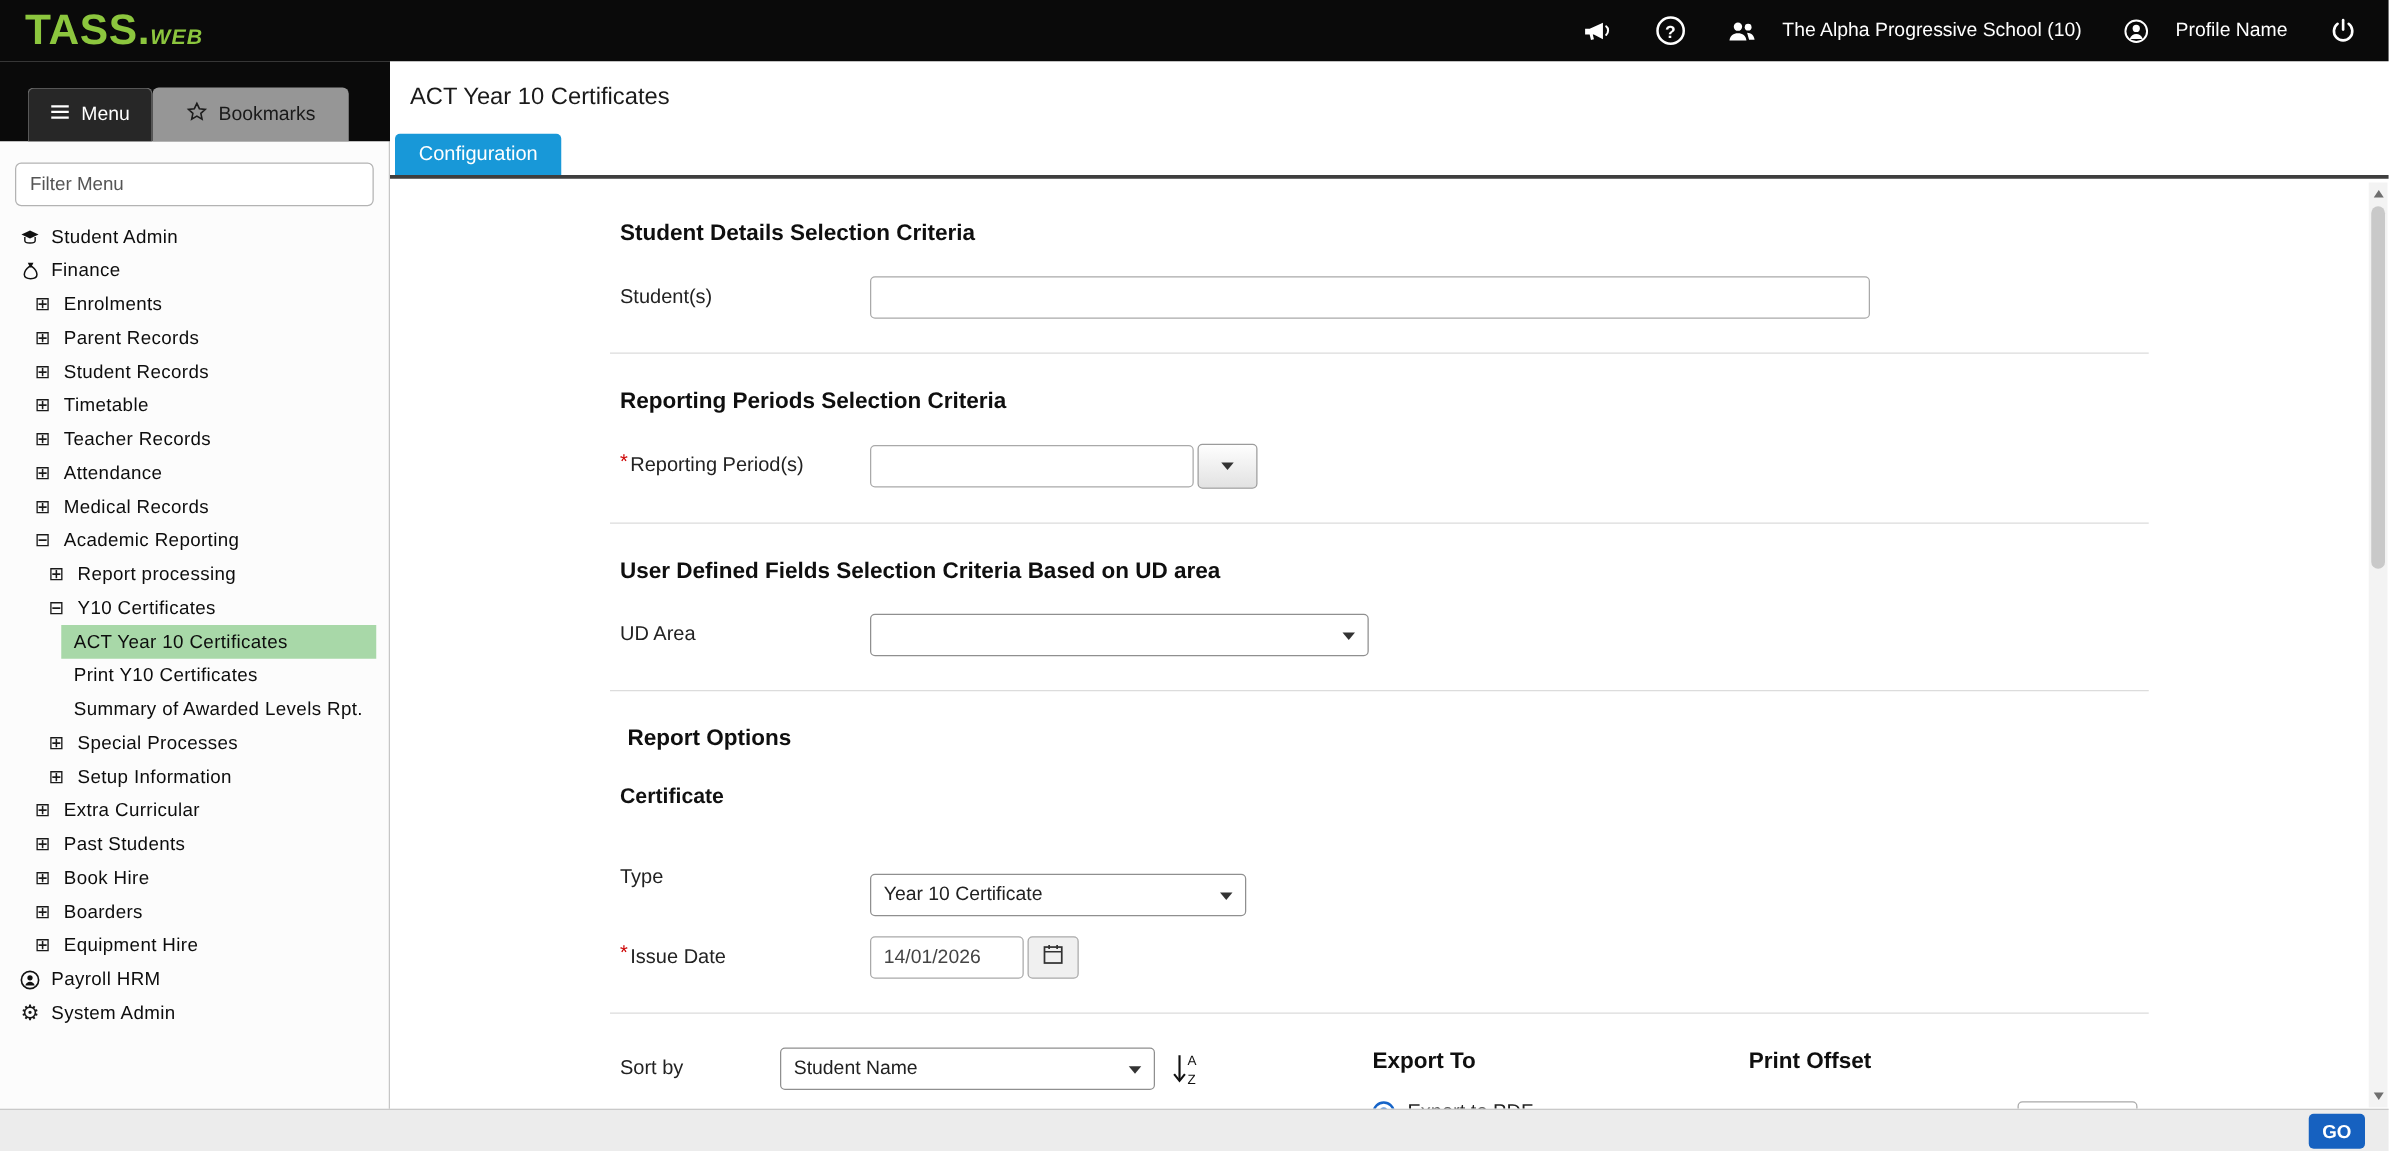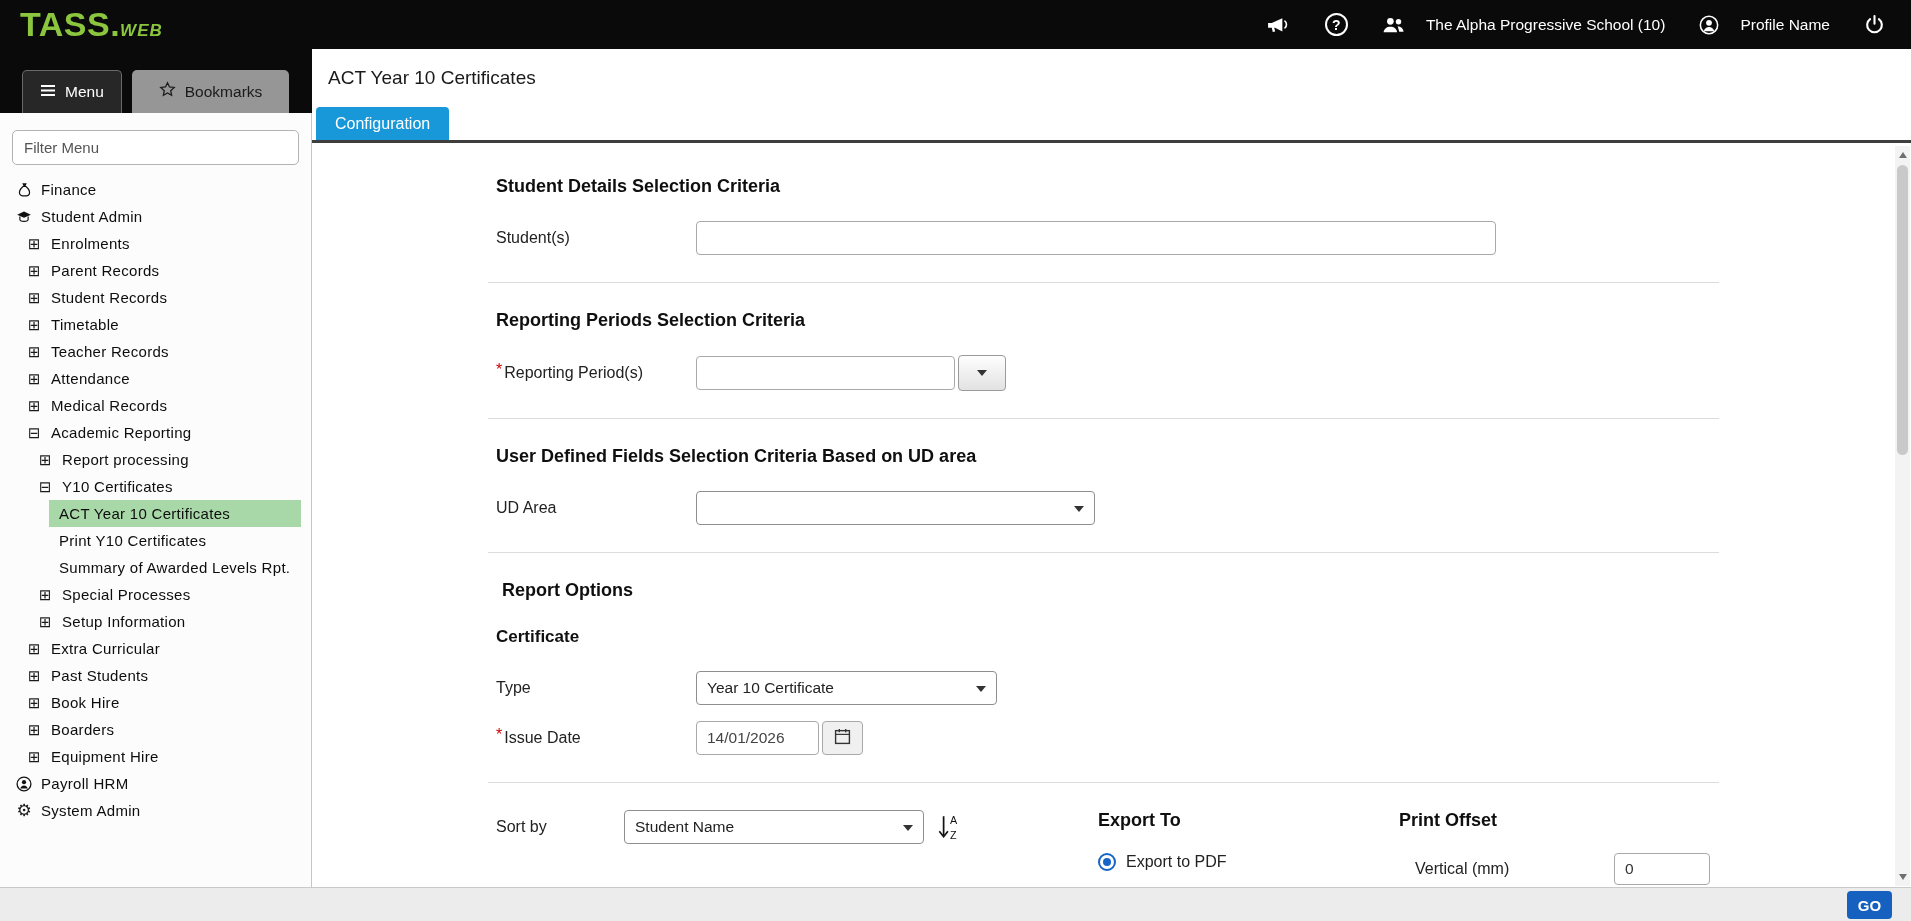--- a/index.html
+++ b/index.html
@@ -13,21 +13,21 @@
   .logo-main{color:#8cc63e;font-size:34px;font-weight:bold;letter-spacing:.5px;}
   .logo-sub{color:#8cc63e;font-size:17px;font-weight:bold;letter-spacing:1px;font-style:italic;}
   .topbar-right{display:flex;align-items:center;gap:34px;color:#fff;font-size:15.5px;}
   .tb-group{display:flex;align-items:center;gap:21px;cursor:pointer;}
   .tb-icon{display:flex;align-items:center;cursor:pointer;}
   .help-circle{width:23px;height:23px;border:2px solid #fff;border-radius:50%;display:flex;
                align-items:center;justify-content:center;font-size:14px;font-weight:bold;color:#fff;}
 
   
   .side-head{position:absolute;left:0;top:49px;width:312px;height:64px;background:#0a0a0a;z-index:30;}
-  .side-tabs{position:absolute;bottom:0;left:22px;display:flex;gap:10px;align-items:flex-end;}
+  .side-tabs{position:absolute;bottom:0;left:22px;display:flex;gap:0;align-items:flex-end;}
   .side-tab{height:43px;display:flex;align-items:center;gap:9px;padding:0 17px;
             border-radius:5px 5px 0 0;font-size:15.5px;cursor:pointer;white-space:nowrap;}
   .menu-tab{background:#272727;border:1px solid #6a6a6a;border-bottom:none;color:#fff;}
   .bm-tab{background:#969696;color:#1a1a1a;padding:0 27px;}
 
   
   .sidebar{position:absolute;left:0;top:113px;width:312px;height:808px;background:#fcfcfc;
            border-right:1px solid #c6c6c6;z-index:20;overflow:hidden;}
   .filter-input{display:block;margin:17px 12px 11px 12px;width:287px;height:35px;border:1px solid #b3b3b3;
                 border-radius:5px;padding:0 11px;font-size:15px;font-family:inherit;color:#333;background:#fff;}
@@ -70,21 +70,21 @@
   .rp-input{width:259px;}
   .date-input{width:123px;color:#444;}
   .offset-input{width:96px;height:32px;}
   .dd-btn{width:48px;height:36px;margin-left:3px;border:1px solid #9b9b9b;border-radius:4px;
           background:linear-gradient(#fefefe,#e2e2e2);display:flex;align-items:center;justify-content:center;cursor:pointer;}
   .cal-btn{width:41px;height:34px;margin-left:3px;border:1px solid #a9a9a9;border-radius:4px;background:#f0f0f0;
            display:flex;align-items:center;justify-content:center;cursor:pointer;}
   .fake-select{position:relative;height:34px;border:1px solid #8f8f8f;border-radius:4px;background:#fff;
                display:flex;align-items:center;padding:0 30px 0 10px;font-size:15.5px;color:#222;cursor:pointer;}
   .ud-select{width:399px;}
-  .type-select{width:301px;}
+  .type-select{width:301px;margin-top:28px;}
   .sort-select{width:300px;}
   .caret{position:absolute;right:10px;top:14px;width:0;height:0;
          border-left:5px solid transparent;border-right:5px solid transparent;border-top:6px solid #333;}
   .caret-static{display:inline-block;width:0;height:0;
          border-left:5px solid transparent;border-right:5px solid transparent;border-top:6px solid #333;}
   .sort-icon{margin-left:12px;display:flex;align-items:center;cursor:pointer;}
 
   .bottom-cols{display:flex;margin-top:2px;}
   .col-sorting{width:602px;}
   .col-export{width:301px;}
@@ -176,35 +176,35 @@
       <span>Bookmarks</span>
     </div>
   </div>
 </div>
 
 <div class="sidebar">
   <input class="filter-input" placeholder="Filter Menu" style="">
   <div class="tree">
       <div class="tree-item level-0">
         <span class="tree-icon">
+          <svg viewBox="0 0 16 16" width="16" height="15">
+            <path d="M8 2.6 0.7 6 8 9.4 15.3 6z" fill="#111"></path>
+            <path d="M3.6 8v3.2c0 1.1 2 2 4.4 2s4.4-.9 4.4-2V8" fill="none" stroke="#111" stroke-width="1.2"></path>
+          </svg>
+        </span>
+        <span class="tree-label">Student Admin</span>
+      </div>
+      <div class="tree-item level-0">
+        <span class="tree-icon">
           <svg viewBox="0 0 16 16" width="15" height="15">
             <path d="M5.6 1.2h4.8L9 4.2H7z" fill="#111"></path>
             <path d="M6.8 4.6h2.4c2.6 2 4.2 4.6 4.2 6.8 0 2.4-2.2 3.5-5.4 3.5S2.6 13.8 2.6 11.4c0-2.2 1.6-4.8 4.2-6.8z" fill="none" stroke="#111" stroke-width="1.3"></path>
           </svg>
         </span>
         <span class="tree-label">Finance</span>
-      </div>
-      <div class="tree-item level-0">
-        <span class="tree-icon">
-          <svg viewBox="0 0 16 16" width="16" height="15">
-            <path d="M8 2.6 0.7 6 8 9.4 15.3 6z" fill="#111"></path>
-            <path d="M3.6 8v3.2c0 1.1 2 2 4.4 2s4.4-.9 4.4-2V8" fill="none" stroke="#111" stroke-width="1.2"></path>
-          </svg>
-        </span>
-        <span class="tree-label">Student Admin</span>
       </div>
       <div class="tree-item level-1">
         <span class="tree-icon">
           <span class="glyph">⊞</span>
         </span>
         <span class="tree-label">Enrolments</span>
       </div>
       <div class="tree-item level-1">
         <span class="tree-icon">
           <span class="glyph">⊞</span>

